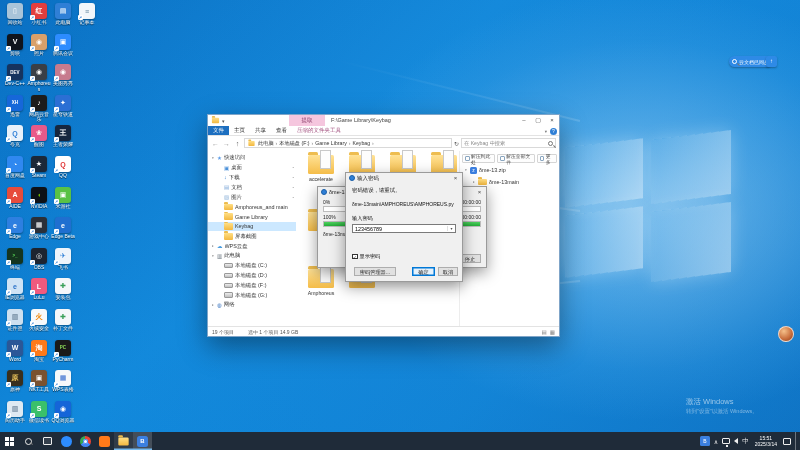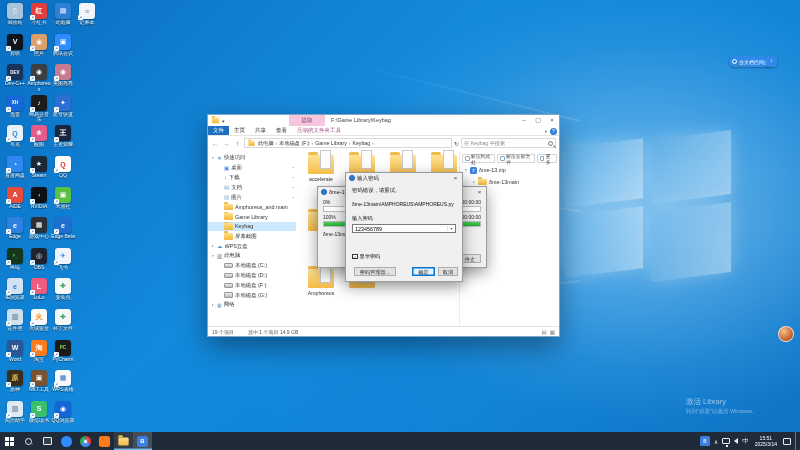--- a/index.html
+++ b/index.html
@@ -466,21 +466,21 @@
   </div>
 
 <div id="sync-badge">
   <span class="mag" style="border-color:#fff;"></span>
   <span>云文档已同步</span>
 </div>
 <div id="sync-sq"><span>↑</span></div>
 <div id="float-avatar"></div>
 
 <div id="watermark">
-  <div class="l1">激活 Library</div>
+  <div class="l1">激活 Windows</div>
   <div class="l2">转到"设置"以激活 Windows。</div>
 </div>
 
 <div id="explorer">
   <div id="titlebar">
     <div class="qat">
       <span class="folder" style="transform:scale(.8);"></span>
       <span>▾</span>
     </div>
     <div id="ctx-header">提取</div>

